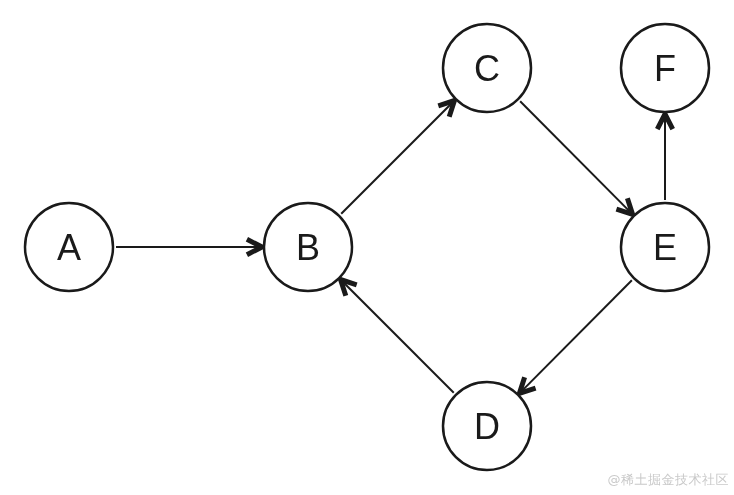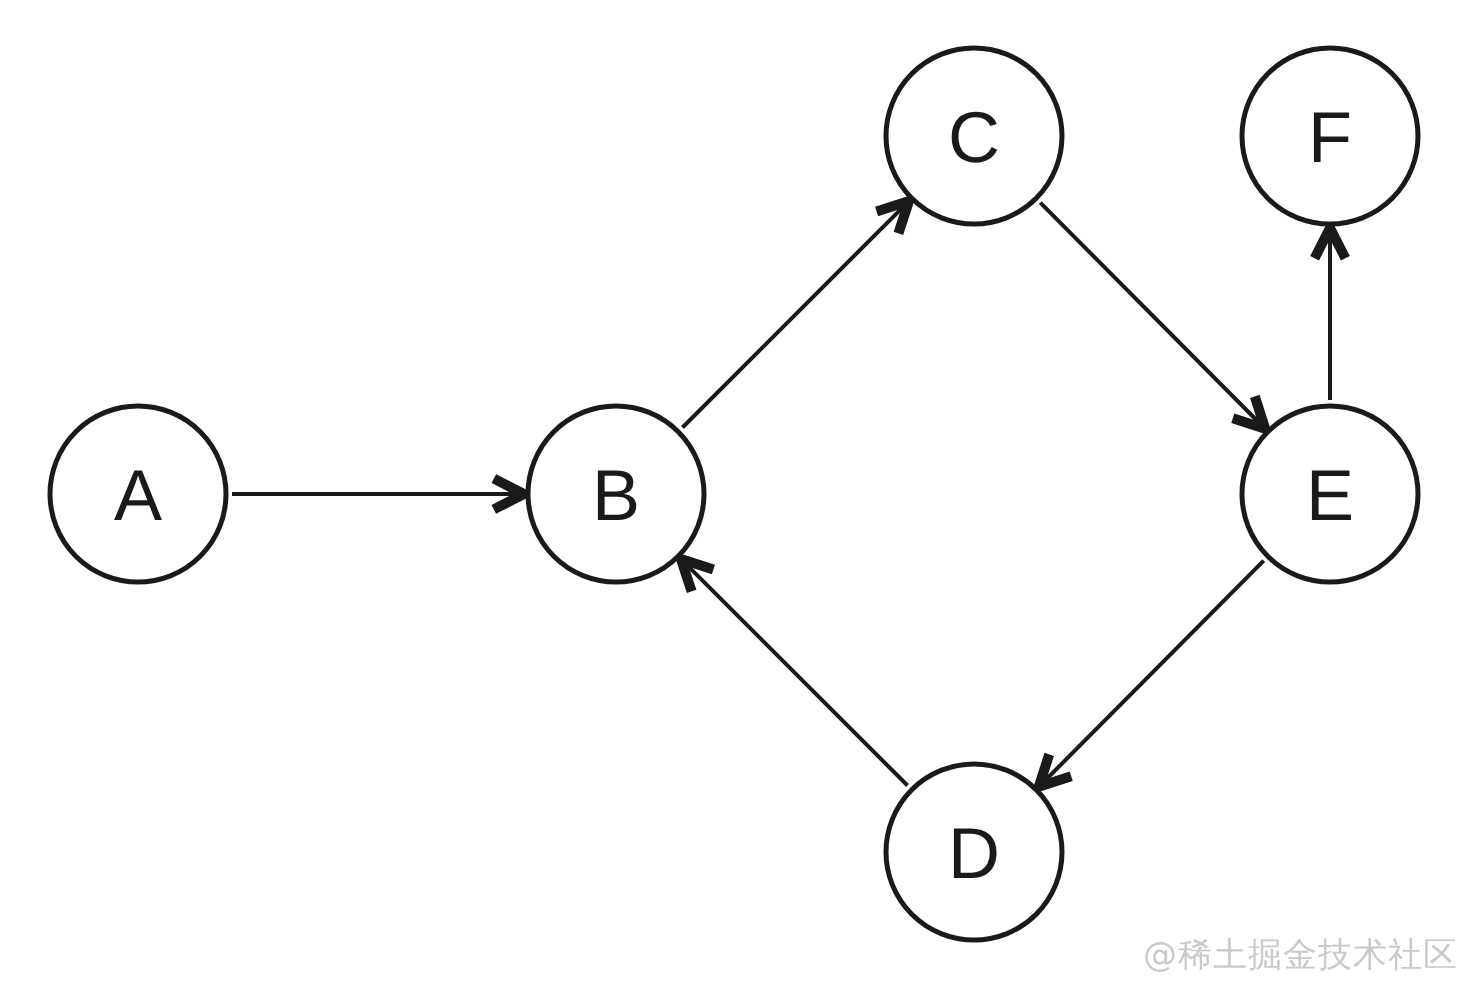--- a/index.html
+++ b/index.html
@@ -23,21 +23,21 @@
   }
   .node-label {
     font-family: "Liberation Sans", "DejaVu Sans", sans-serif;
     font-size: 36px;
     fill: #1a1a1a;
   }
   .watermark {
     position: absolute;
     right: 5px;
     bottom: 6px;
-    font-size: 17px;
+    font-size: 13px;
     letter-spacing: 0.5px;
     color: #c9c9c9;
     font-family: "DejaVu Sans", "Liberation Sans", sans-serif;
     user-select: none;
   }
 </style>
 </head>
 <body>
 
 <div id="canvas-wrap">

